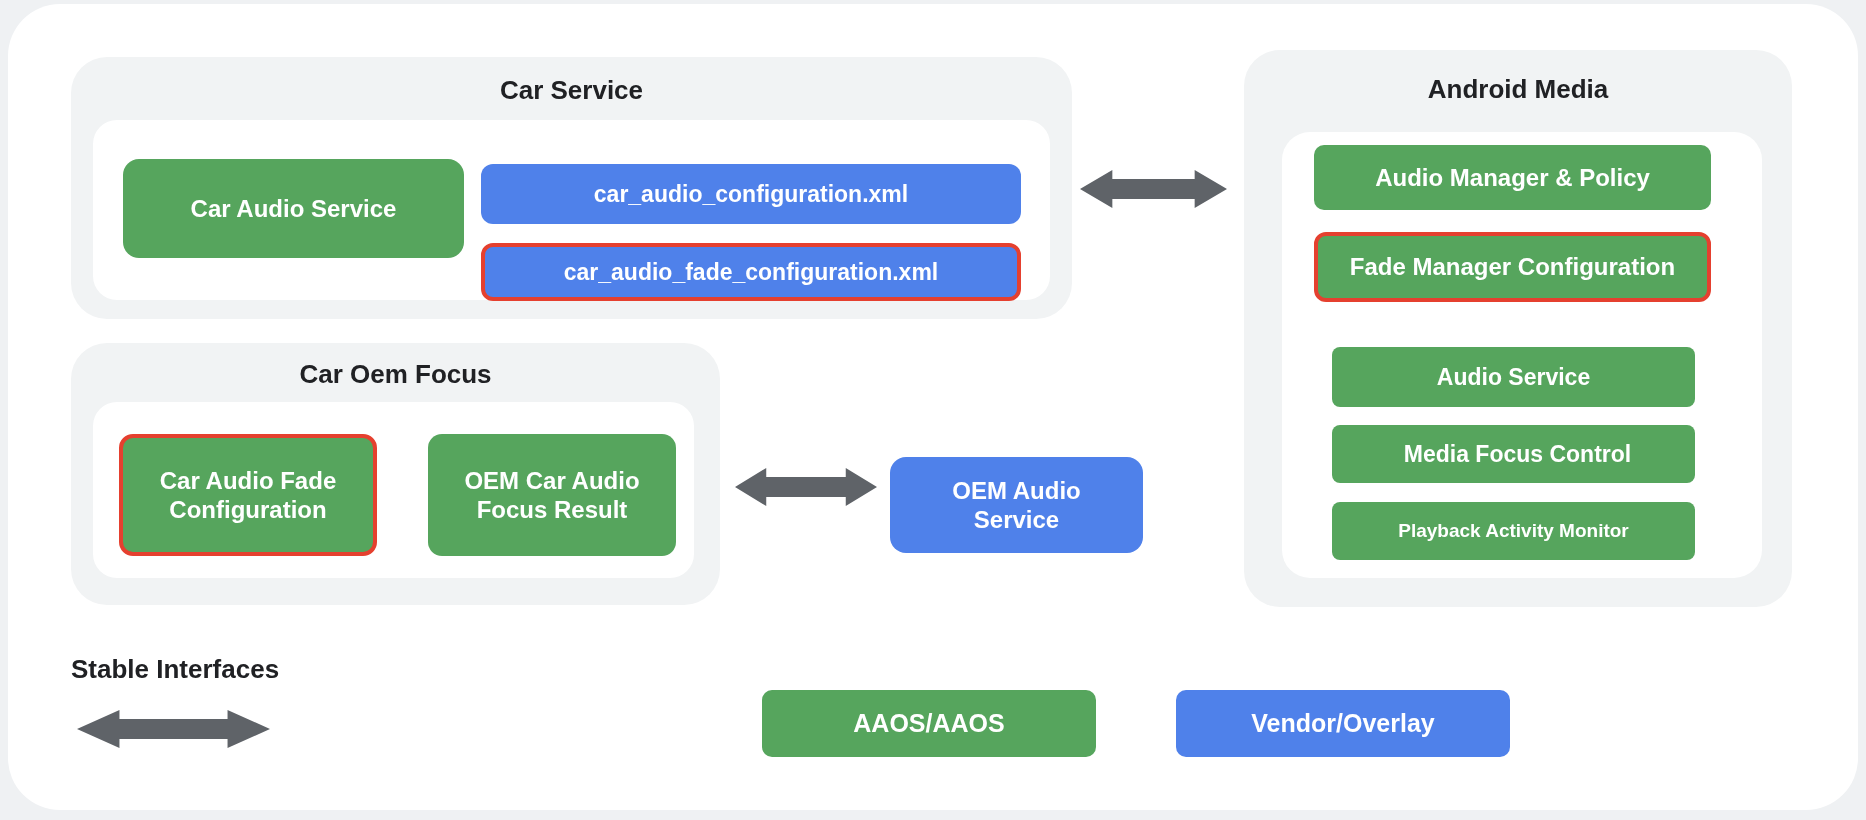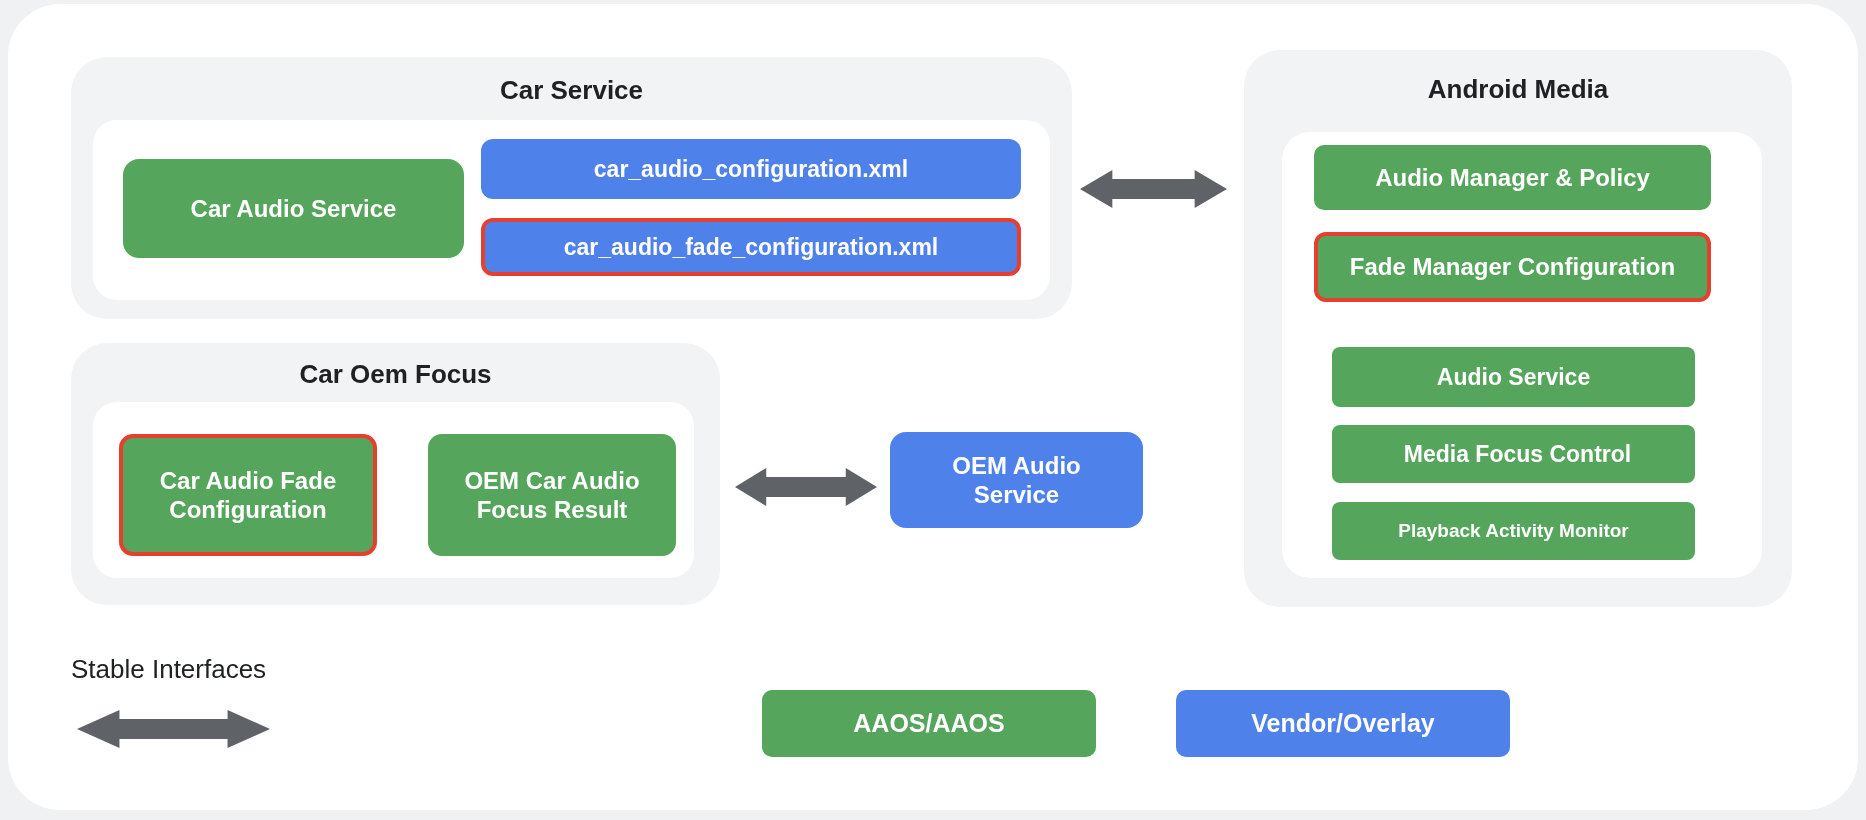--- a/index.html
+++ b/index.html
@@ -45,21 +45,21 @@
   }
   .box{
     position:absolute;
     display:flex;align-items:center;justify-content:center;
     text-align:center;
     color:var(--text-light,#FFFFFF);
     font-weight:700;
     line-height:1.22;
   }
   .green{background:var(--green-aaos,#56A55D);}
-  .blue{background:var(--blue-vendor,#4F81EA);}
+  .blue{background:var(--blue-vendor,#4F81EA);margin-top:25px;}
   .red-outline{border:4px solid var(--red-new,#E5402F);}
   .arrow{position:absolute;}
   .arrow svg{display:block;width:100%;height:100%;}
   .arrow polygon{fill:var(--gray-arrow,#5F6368);}
 
   
   .g-car-service{left:71px;top:57px;width:1001px;height:262px;}
   .g-car-service .group-title{top:18px;}
   .g-car-service .inner{left:22px;top:63px;width:957px;height:180px;}
   .b-car-audio-service{left:30px;top:39px;width:341px;height:99px;border-radius:16px;font-size:24px;}
@@ -85,21 +85,21 @@
   .g-car-oem-focus{left:71px;top:343px;width:649px;height:262px;}
   .g-car-oem-focus .group-title{top:16px;}
   .g-car-oem-focus .inner{left:22px;top:59px;width:601px;height:176px;}
   .b-car-audio-fade{left:26px;top:32px;width:258px;height:122px;border-radius:14px;font-size:24px;padding:0 4px;}
   .b-oem-focus-result{left:335px;top:32px;width:248px;height:122px;border-radius:14px;font-size:24px;padding:12px 24px;}
 
   
   .b-oem-audio-service{left:890px;top:432px;width:253px;height:96px;border-radius:16px;font-size:24px;padding:0 44px;}
 
   
-  .legend-title{position:absolute;left:71px;top:654px;font-size:26px;font-weight:400;color:var(--text-dark,#202124);}
+  .legend-title{position:absolute;left:71px;top:654px;font-size:26px;font-weight:700;color:var(--text-dark,#202124);}
   .legend-box{
     position:absolute;top:690px;height:67px;
     display:flex;align-items:center;justify-content:center;
     border-radius:10px;font-size:25px;font-weight:700;
     color:var(--text-light,#FFFFFF);
   }
   .l-newly-added{left:347px;width:338px;background:var(--card-background,#FFFFFF);border:3px solid var(--red-new,#E5402F);color:var(--text-dark,#202124);}
   .l-aaos{left:762px;width:334px;background:var(--green-aaos,#56A55D);}
   .l-vendor{left:1176px;width:334px;background:var(--blue-vendor,#4F81EA);}
 </style>

